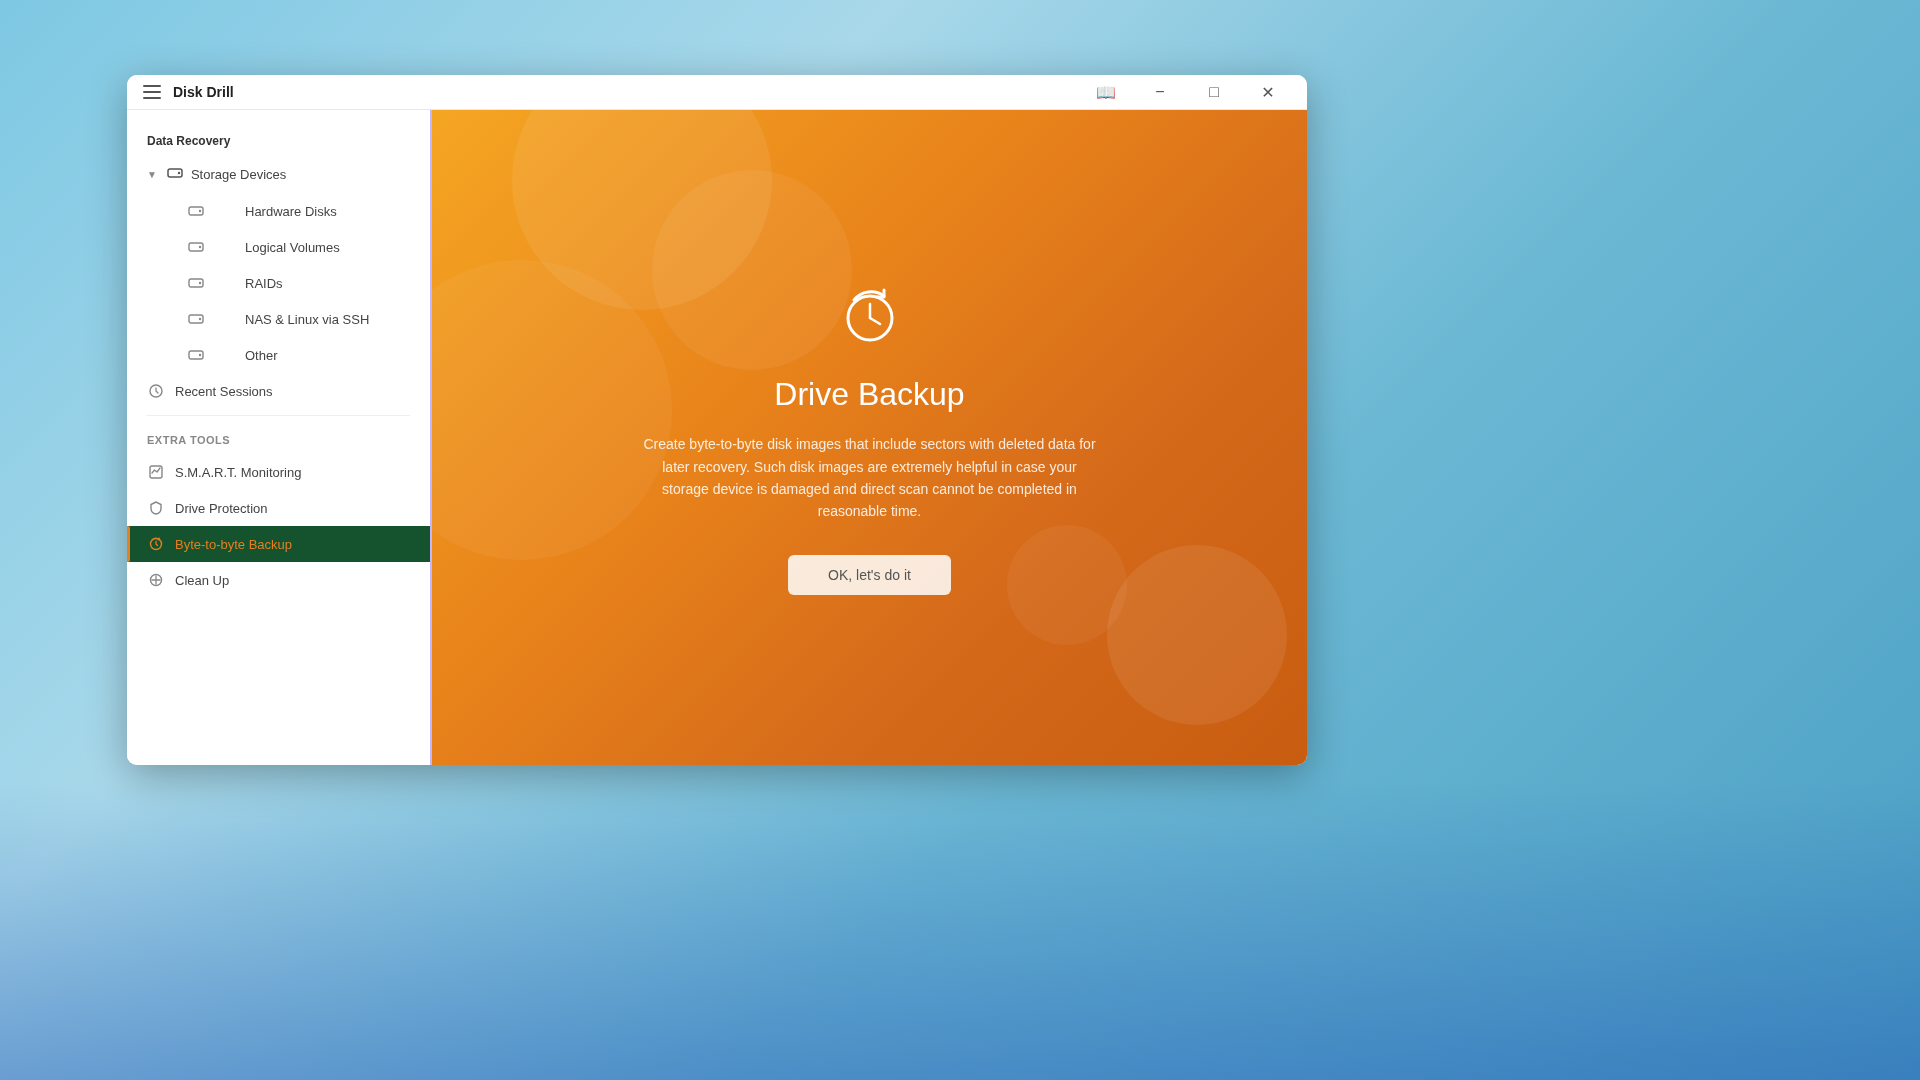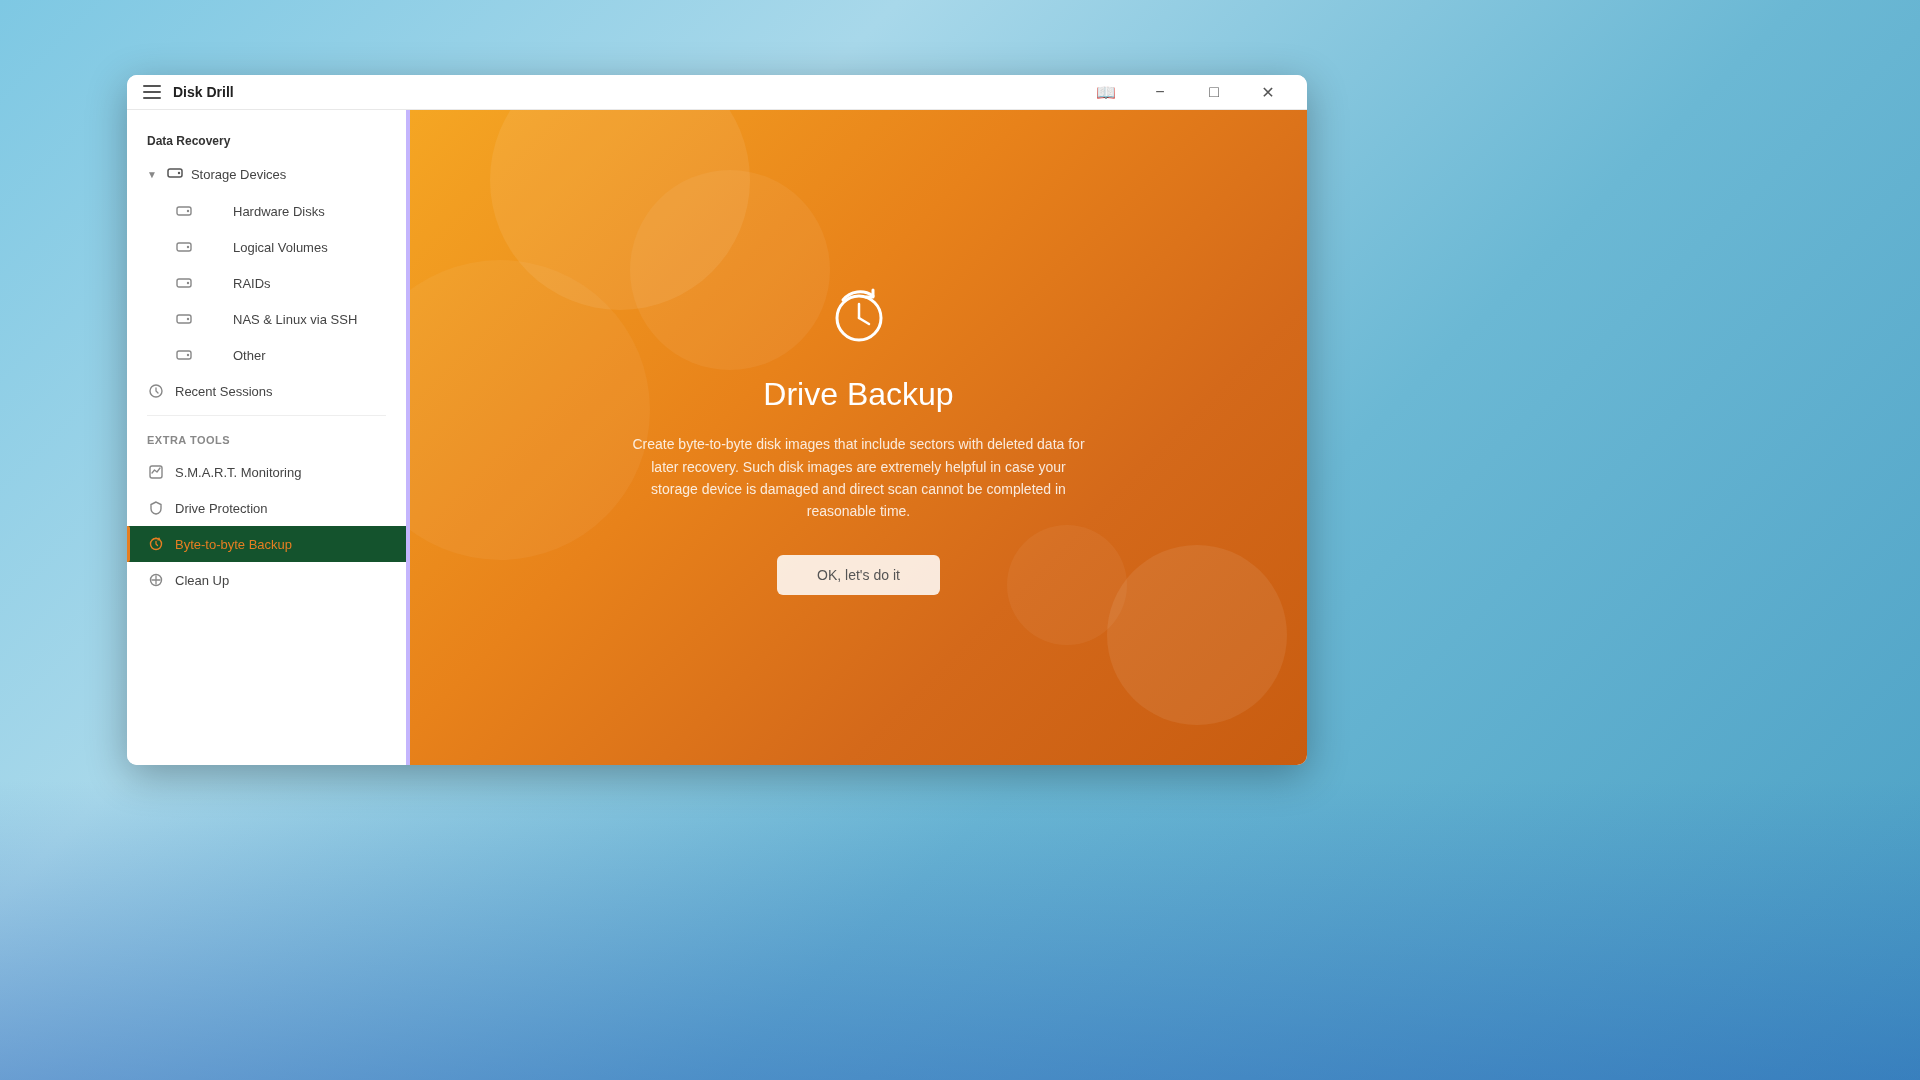--- a/index.html
+++ b/index.html
@@ -98,23 +98,23 @@
     }
 
     .window-body {
       display: flex;
       flex: 1;
       overflow: hidden;
     }
 
     
     .sidebar {
-      width: 283px;
+      width: 305px;
       background: #fff;
-      border-right: 4px solid #c4b5fd;
+      border-right: 2px solid #c4b5fd;
       padding: 16px 0;
       flex-shrink: 0;
       overflow-y: auto;
     }
 
     .sidebar-section-title {
       font-size: 12px;
       font-weight: 700;
       color: #333;
       padding: 8px 20px 8px 20px;
@@ -176,21 +176,21 @@
     }
 
     .collapse-arrow {
       font-size: 10px;
       color: #888;
       margin-right: 2px;
     }
 
     
     .sidebar-child {
-      padding-left: 48px;
+      padding-left: 60px;
       gap: 40px;
     }
 
     
     .main-content {
       flex: 1;
       background: linear-gradient(135deg, #f5a623 0%, #e8821a 40%, #d4691a 70%, #c85c10 100%);
       position: relative;
       display: flex;
       align-items: center;

